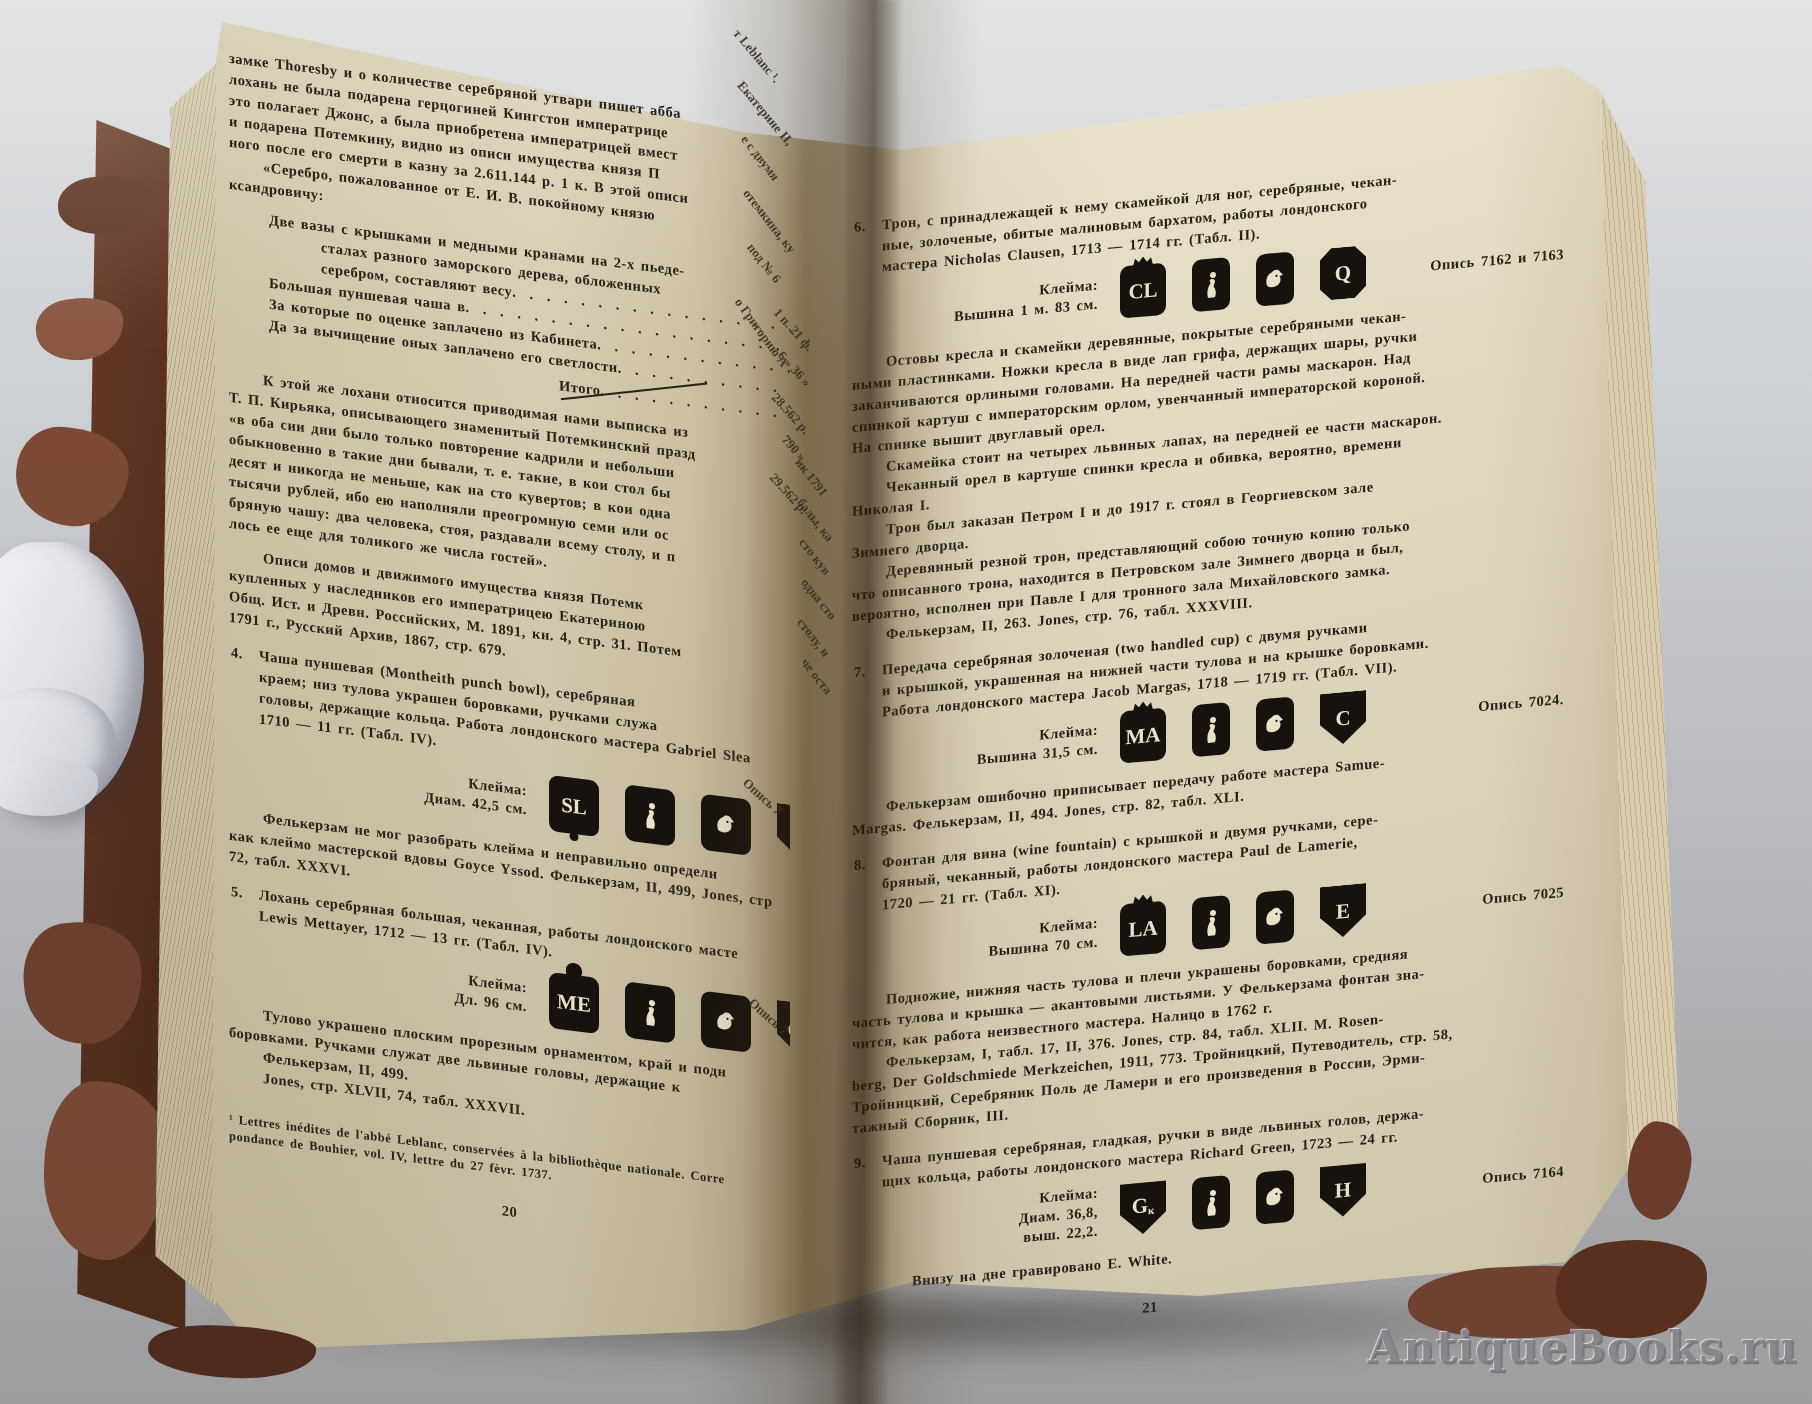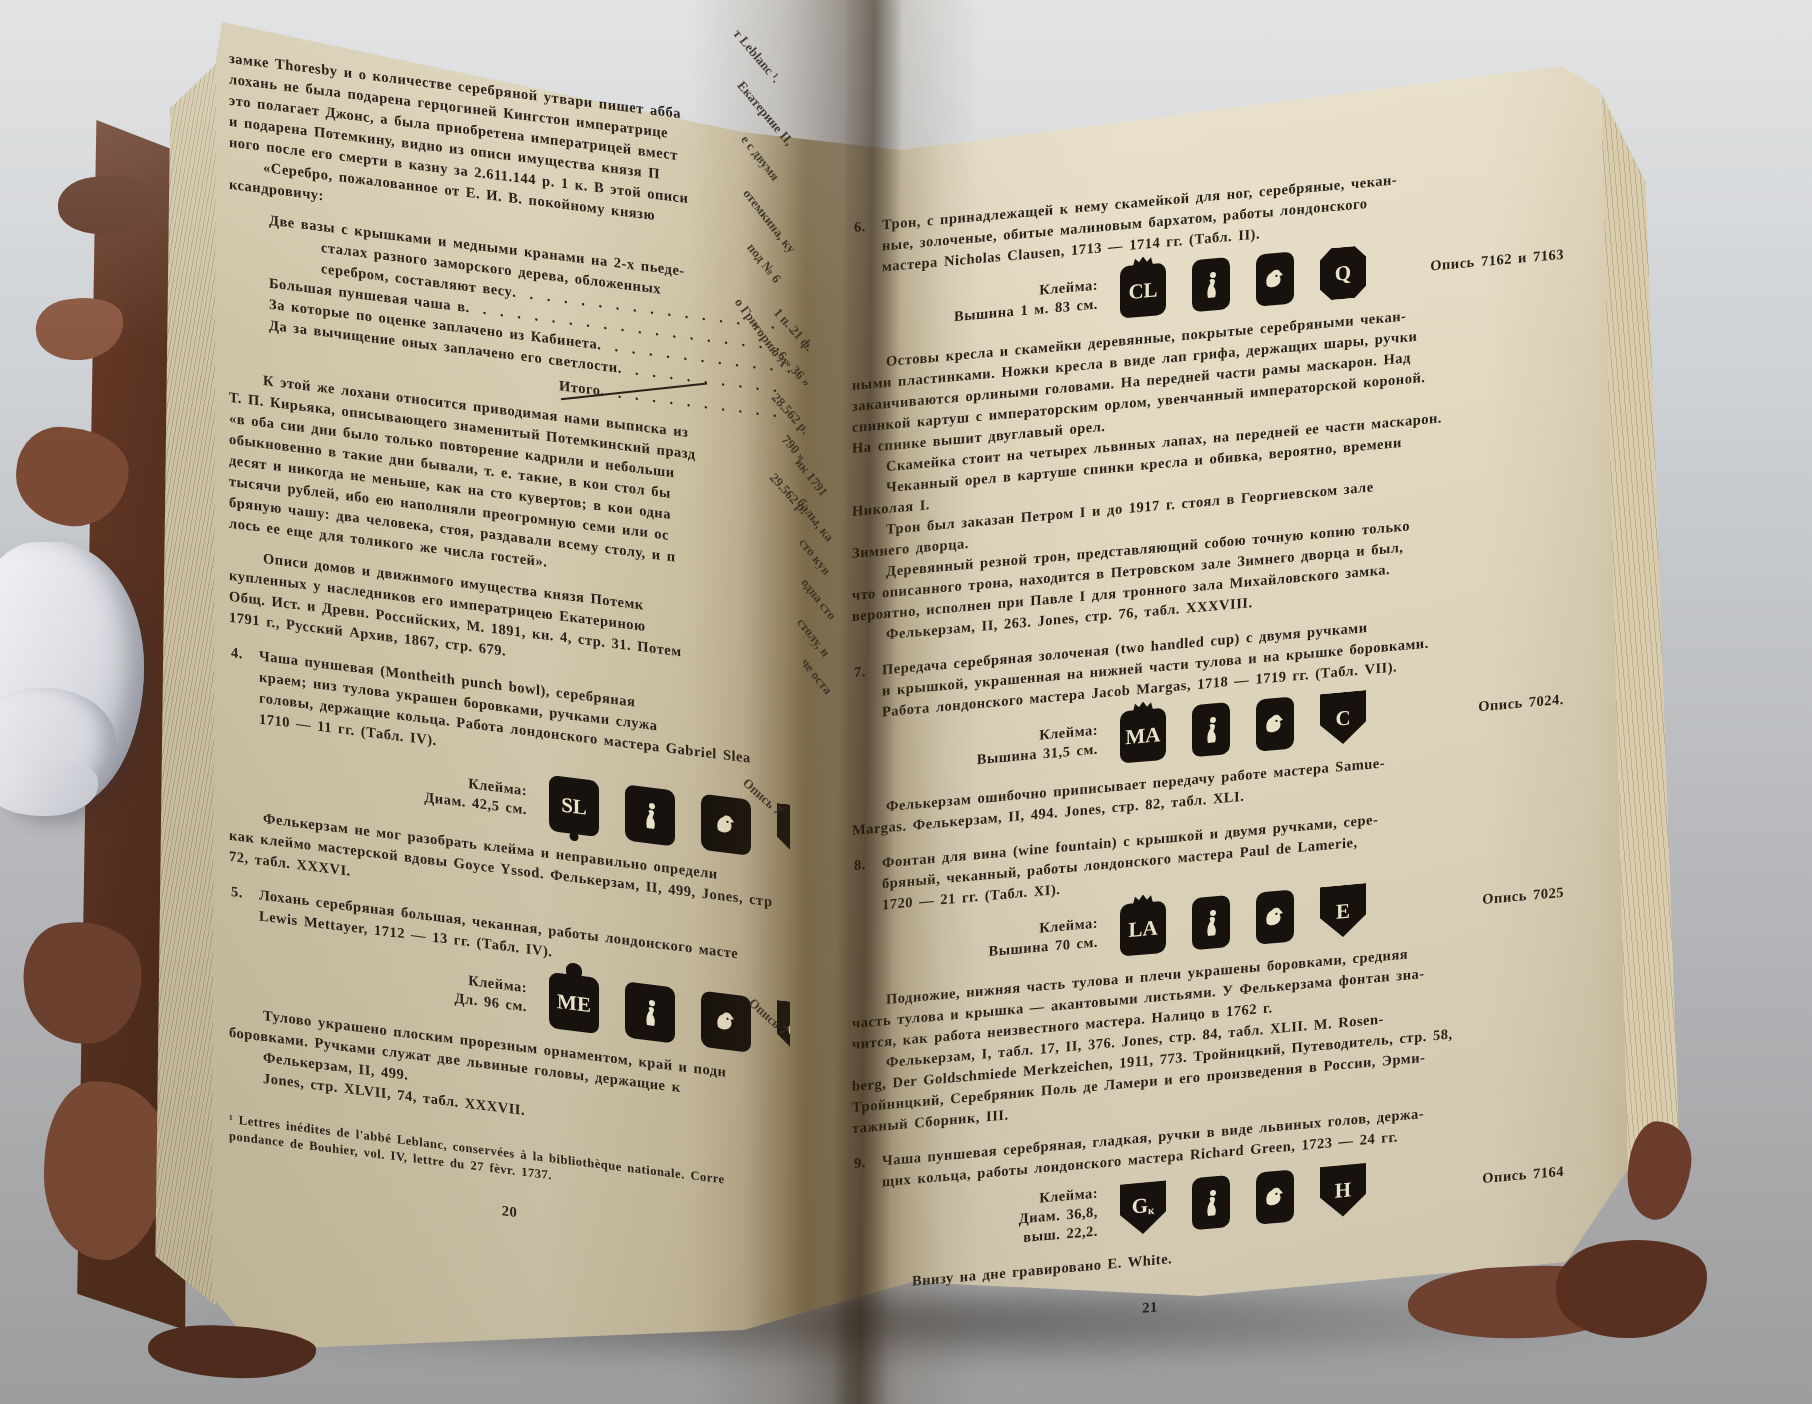--- a/index.html
+++ b/index.html
@@ -493,13 +493,14 @@
       <div class="frag" style="left: 806px; top: 615px; transform: rotate(52deg);">столу, и</div>
       <div class="frag" style="left: 810px; top: 655px; transform: rotate(52deg);">че оста</div>
       <div class="frag" style="left: 750px; top: 775px; transform: rotate(42deg);">Опись 7</div>
       <div class="frag" style="left: 756px; top: 995px; transform: rotate(42deg);">Опись 7</div>
     </div>
 
   <div class="glove"></div>
   <div class="glove2"></div>
   <div class="glove3"></div>
 
+  <div class="watermark">AntiqueBooks.ru</div>
 </div>
 
 </body></html>

